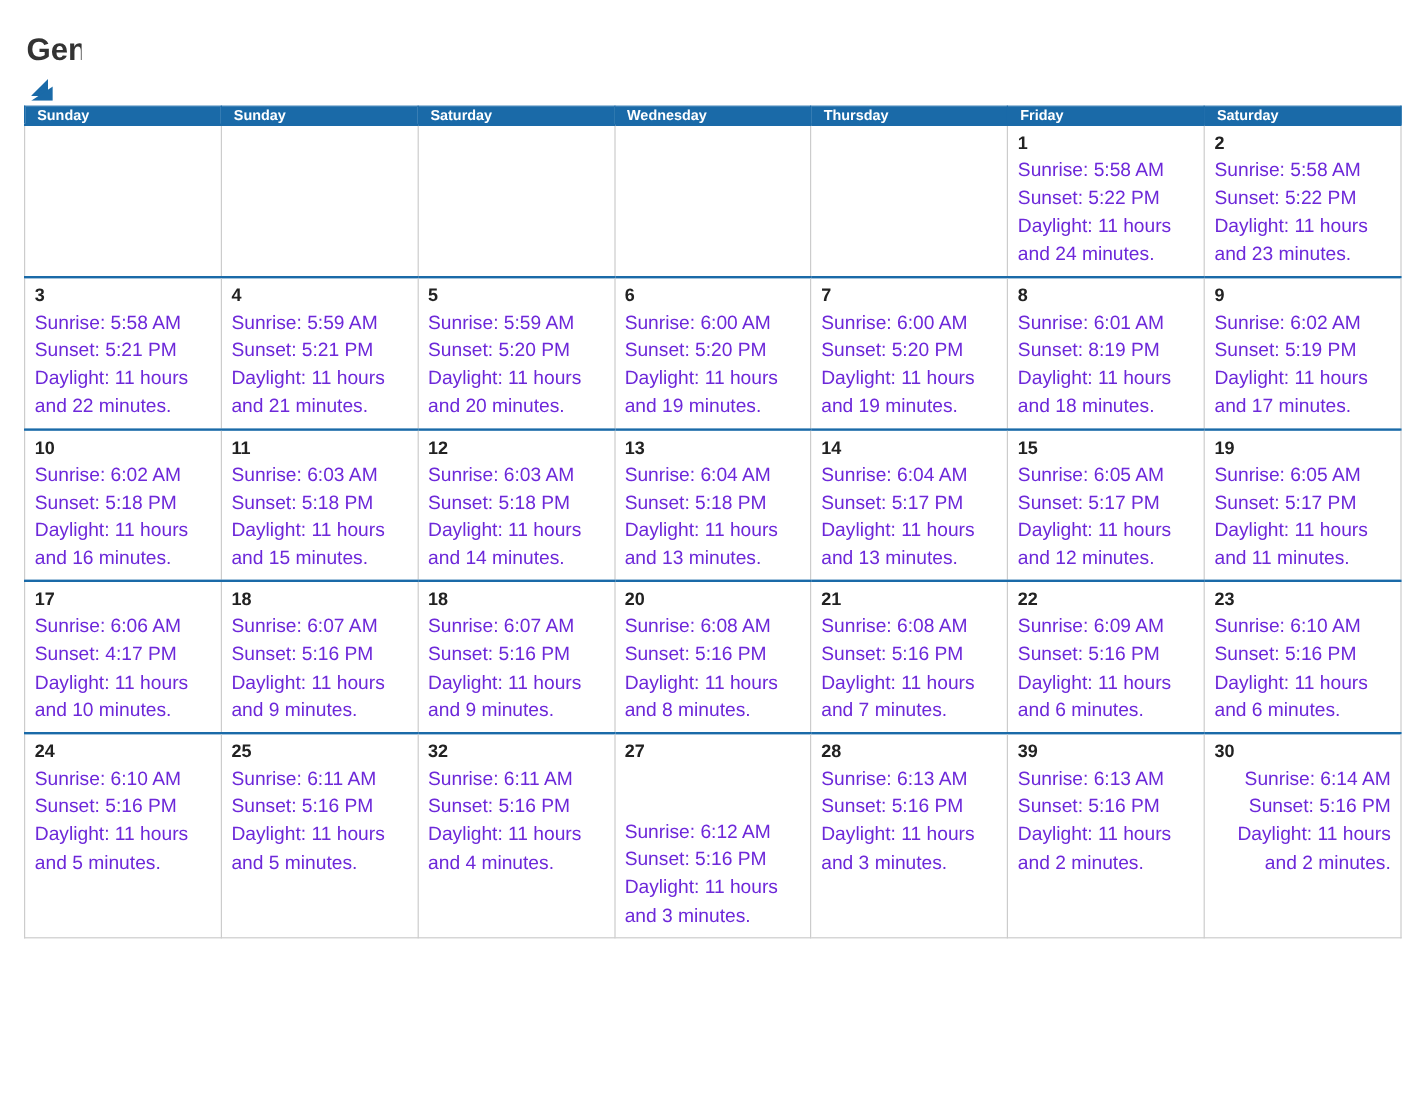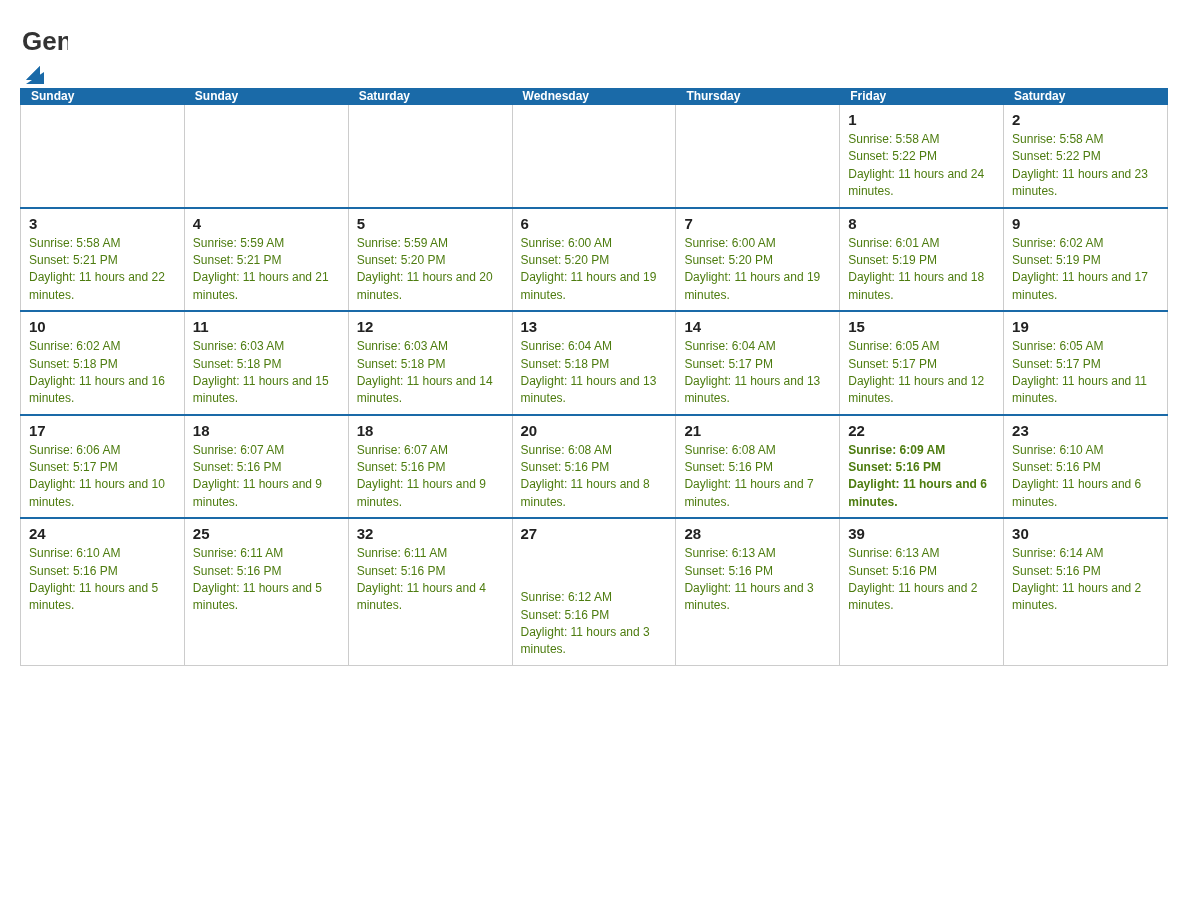--- a/index.html
+++ b/index.html
@@ -66,22 +66,22 @@
       border-top: 2px solid #1a6aa8;
     }
     .day-number {
       font-size: 15px;
       font-weight: bold;
       color: #222;
       display: block;
       margin-bottom: 3px;
     }
     .day-info {
-      font-size: 12px;
-      color: #4d7c0f;
+      font-size: 16px;
+      color: #6d28d9;
       line-height: 1.45;
     }
     .empty-cell {
       background: #fff;
     }
   </style>
 </head>
 <body>
 
 <div class="header">
@@ -170,21 +170,21 @@
         </td>
         <td>
           <span class="day-number">7</span>
           <div class="day-info" style="white-space: pre-line;">Sunrise: 6:00 AM
 Sunset: 5:20 PM
 Daylight: 11 hours and 19 minutes.</div>
         </td>
         <td>
           <span class="day-number">8</span>
           <div class="day-info" style="white-space: pre-line;">Sunrise: 6:01 AM
-Sunset: 5:19 PM
+Sunset: 8:19 PM
 Daylight: 11 hours and 18 minutes.</div>
         </td>
         <td>
           <span class="day-number">9</span>
           <div class="day-info" style="white-space: pre-line;">Sunrise: 6:02 AM
 Sunset: 5:19 PM
 Daylight: 11 hours and 17 minutes.</div>
         </td>
       </tr>
       <tr>
@@ -228,21 +228,21 @@
           <span class="day-number">19</span>
           <div class="day-info" style="white-space: pre-line;">Sunrise: 6:05 AM
 Sunset: 5:17 PM
 Daylight: 11 hours and 11 minutes.</div>
         </td>
       </tr>
       <tr>
         <td>
           <span class="day-number">17</span>
           <div class="day-info" style="white-space: pre-line;">Sunrise: 6:06 AM
-Sunset: 5:17 PM
+Sunset: 4:17 PM
 Daylight: 11 hours and 10 minutes.</div>
         </td>
         <td>
           <span class="day-number">18</span>
           <div class="day-info" style="white-space: pre-line;">Sunrise: 6:07 AM
 Sunset: 5:16 PM
 Daylight: 11 hours and 9 minutes.</div>
         </td>
         <td>
           <span class="day-number">18</span>
@@ -257,21 +257,21 @@
 Daylight: 11 hours and 8 minutes.</div>
         </td>
         <td>
           <span class="day-number">21</span>
           <div class="day-info" style="white-space: pre-line;">Sunrise: 6:08 AM
 Sunset: 5:16 PM
 Daylight: 11 hours and 7 minutes.</div>
         </td>
         <td>
           <span class="day-number">22</span>
-          <div class="day-info" style="white-space: pre-line; font-weight: bold;">Sunrise: 6:09 AM
+          <div class="day-info" style="white-space: pre-line;">Sunrise: 6:09 AM
 Sunset: 5:16 PM
 Daylight: 11 hours and 6 minutes.</div>
         </td>
         <td>
           <span class="day-number">23</span>
           <div class="day-info" style="white-space: pre-line;">Sunrise: 6:10 AM
 Sunset: 5:16 PM
 Daylight: 11 hours and 6 minutes.</div>
         </td>
       </tr>
@@ -307,19 +307,19 @@
 Daylight: 11 hours and 3 minutes.</div>
         </td>
         <td>
           <span class="day-number">39</span>
           <div class="day-info" style="white-space: pre-line;">Sunrise: 6:13 AM
 Sunset: 5:16 PM
 Daylight: 11 hours and 2 minutes.</div>
         </td>
         <td>
           <span class="day-number">30</span>
-          <div class="day-info" style="white-space: pre-line;">Sunrise: 6:14 AM
+          <div class="day-info" style="white-space: pre-line; text-align: right;">Sunrise: 6:14 AM
 Sunset: 5:16 PM
 Daylight: 11 hours and 2 minutes.</div>
         </td>
       </tr>
     </tbody>
 </table>
 
 </body></html>

